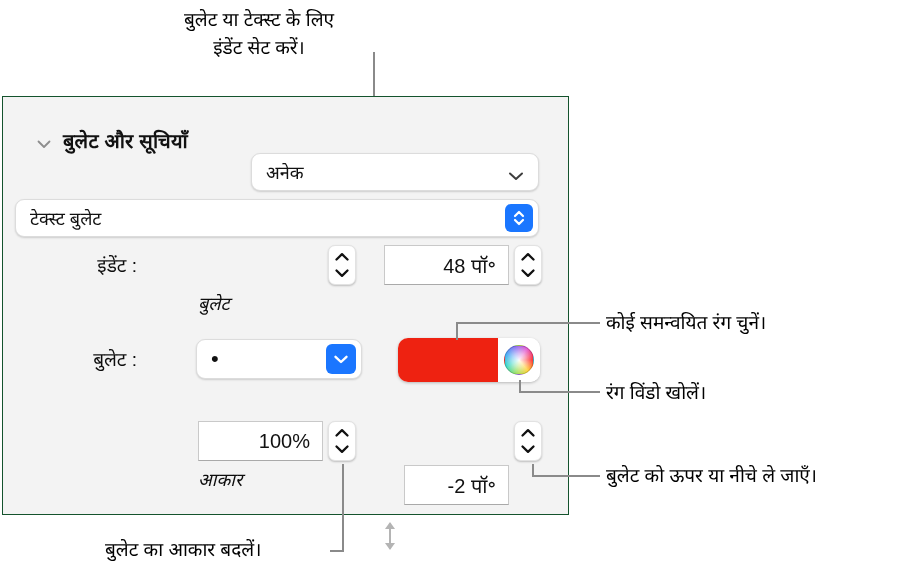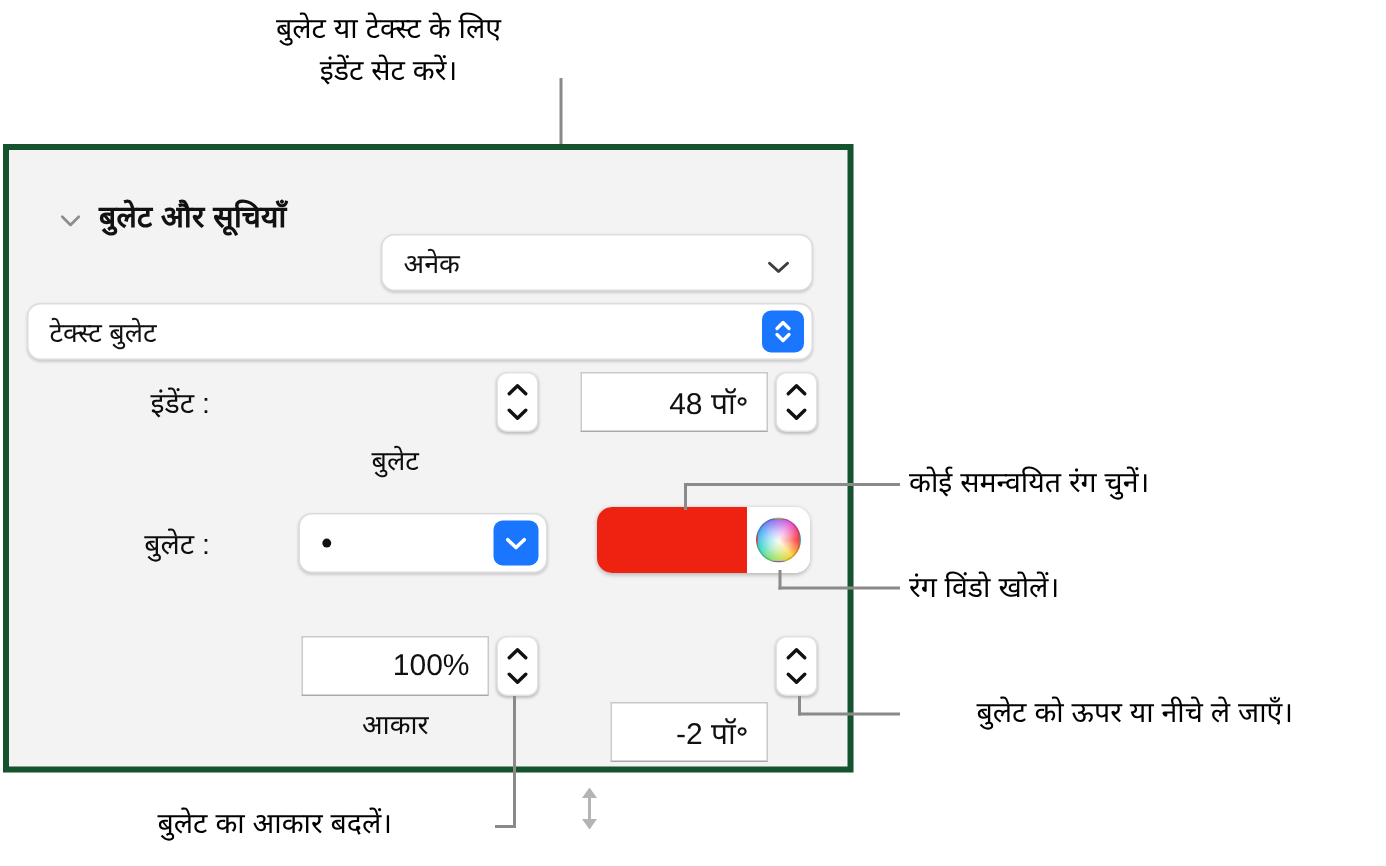--- a/index.html
+++ b/index.html
@@ -35,21 +35,21 @@
   .lead.h { height: 2px; }
 
   
   #panel {
     position: absolute;
     left: 2px;
     top: 96px;
     width: 567px;
     height: 419px;
     background: #f3f3f3;
-    border: 4px solid #14532d;
+    border: 1px solid #14532d;
     box-sizing: border-box;
   }
 
   
   .section-row {
     position: absolute;
     left: 0;
     top: 26px;
     width: 100%;
     height: 44px;
@@ -161,21 +161,21 @@
     padding: 3px 0;
   }
   .stepper svg { display: block; }
 
   
   .caption {
     position: absolute;
     font-size: 18px;
     color: #0d0d0d;
     white-space: nowrap;
-    text-align: center;
+    font-style: italic;
   }
 
   
   .rowlabel {
     position: absolute;
     font-size: 19px;
     color: #0d0d0d;
     white-space: nowrap;
     text-align: right;
   }
@@ -346,17 +346,17 @@
 <div class="lead v" style="left:456px; top:322px; height:18px;"></div>
 <div class="lead h" style="left:456px; top:322px; width:144px;"></div>
 <div class="callout" style="left:606px; top:309px;">कोई समन्वयित रंग चुनें।</div>
 
 <div class="lead v" style="left:519px; top:380px; height:13px;"></div>
 <div class="lead h" style="left:519px; top:391px; width:81px;"></div>
 <div class="callout" style="left:606px; top:379px;">रंग विंडो खोलें।</div>
 
 <div class="lead v" style="left:532px; top:464px; height:13px;"></div>
 <div class="lead h" style="left:532px; top:475px; width:68px;"></div>
-<div class="callout" style="left:606px; top:462px;margin-left:45px;">बुलेट को ऊपर या नीचे ले जाएँ।</div>
+<div class="callout" style="left:606px; top:462px;">बुलेट को ऊपर या नीचे ले जाएँ।</div>
 
 <div class="lead v" style="left:342px; top:464px; height:88px;"></div>
 <div class="lead h" style="left:330px; top:550px; width:14px;"></div>
 <div class="callout" style="left:105px; top:536px;">बुलेट का आकार बदलें।</div>
 
 </body></html>

